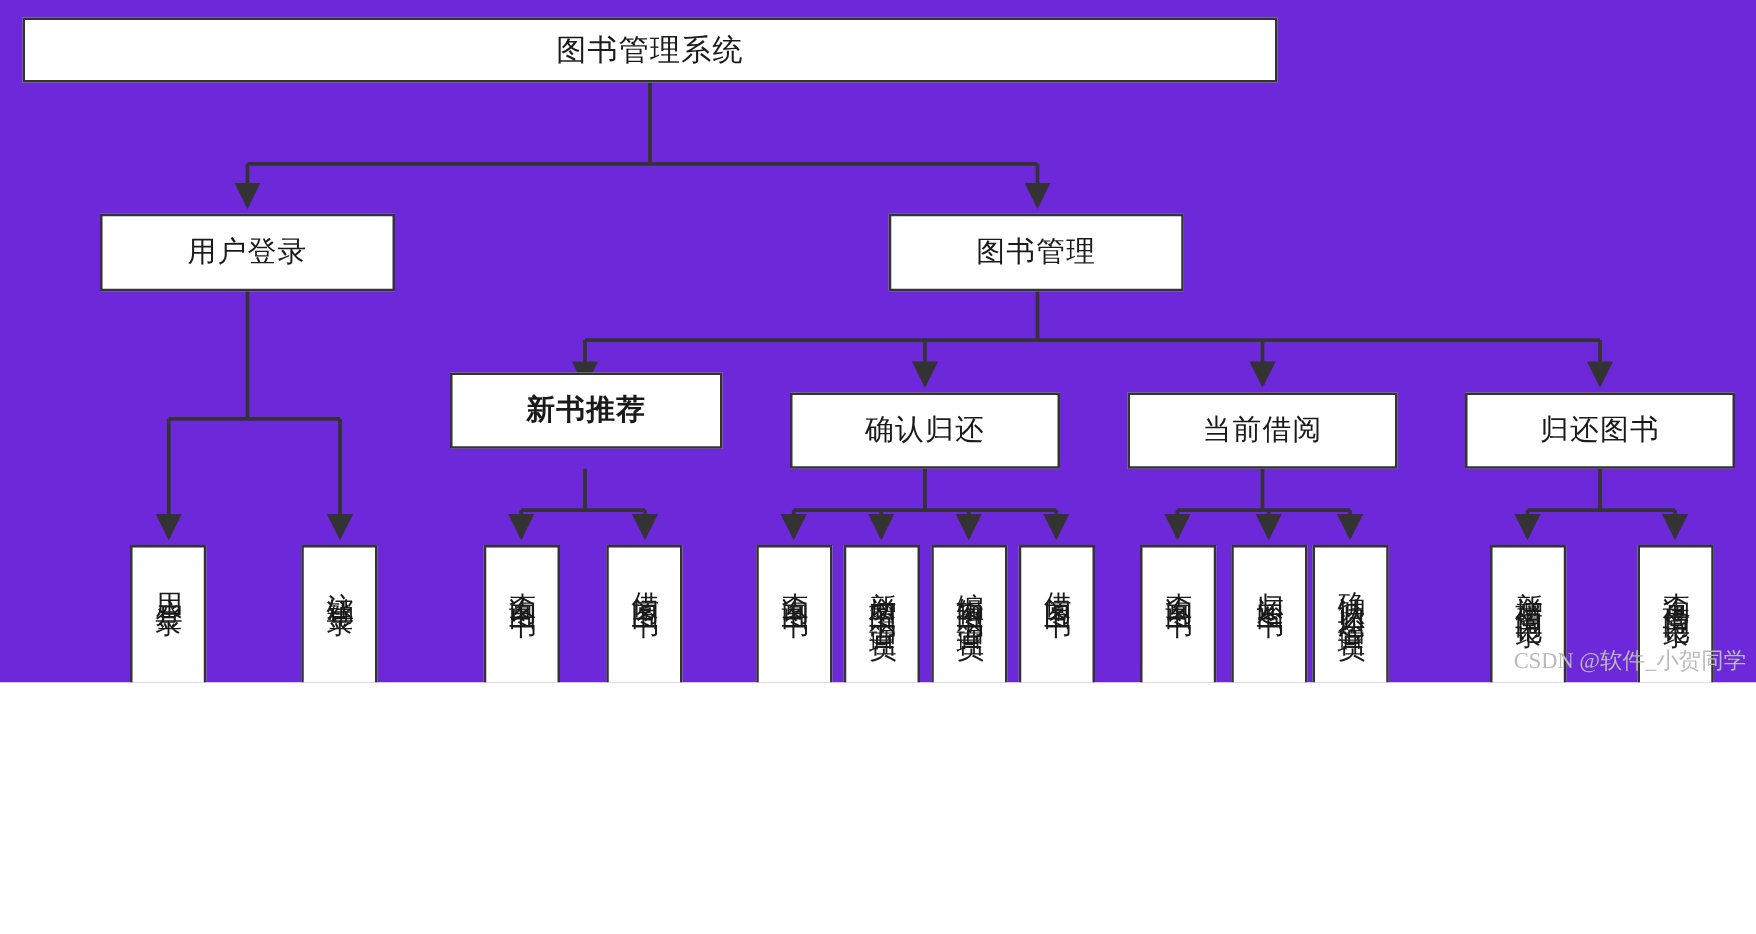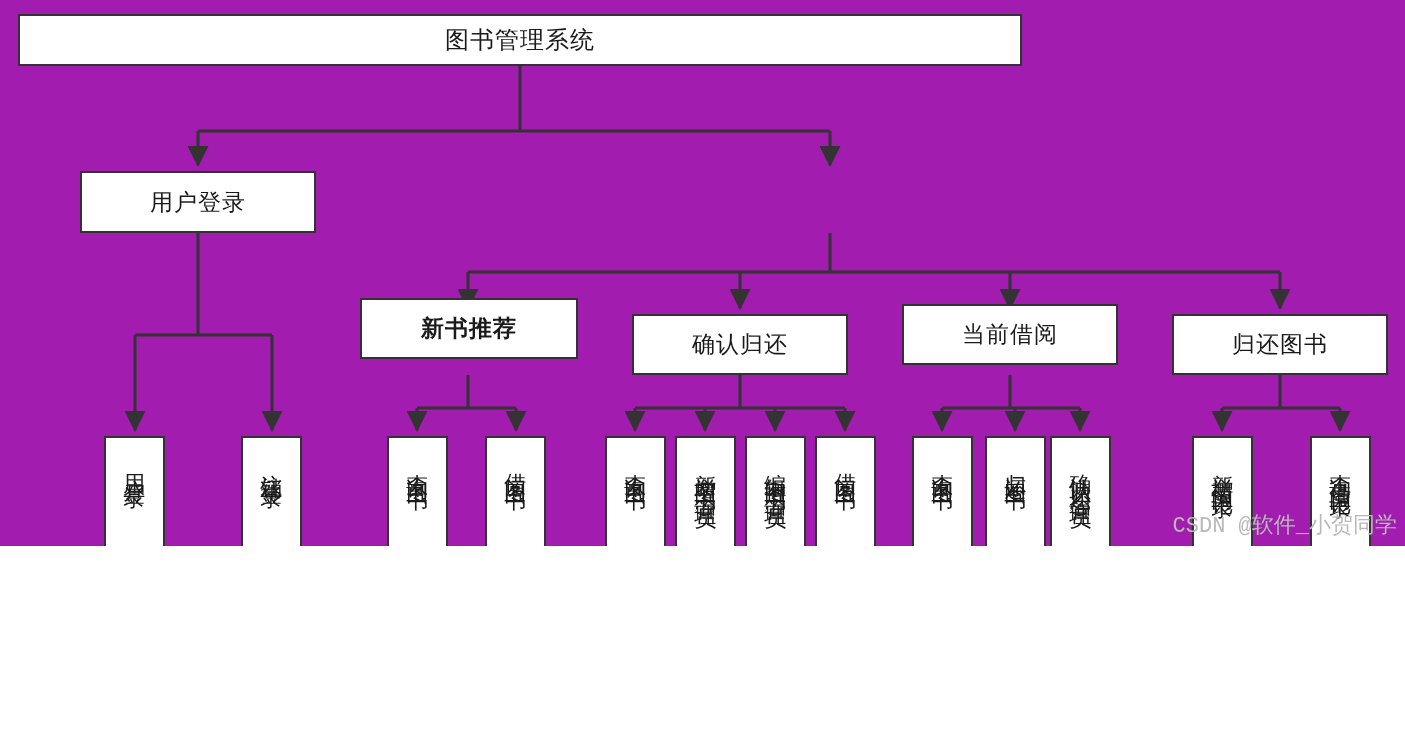--- a/index.html
+++ b/index.html
@@ -8,21 +8,21 @@
     padding: 0;
     background: #ffffff;
   }
   body {
     font-family: "DejaVu Sans", "Liberation Sans", sans-serif;
   }
   #diagram-root {
     position: relative;
     width: 1405px;
     height: 546px;
-    background: #a21caf;
+    background: #6d28d9;
     overflow: hidden;
   }
   #edge-layer {
     position: absolute;
     left: 0;
     top: 0;
     width: 1405px;
     height: 747px;
     pointer-events: none;
   }
@@ -57,25 +57,25 @@
     font-size: 22px;
     writing-mode: vertical-rl;
     text-orientation: upright;
     letter-spacing: 5px;
     white-space: nowrap;
   }
   #watermark {
     position: absolute;
     right: 8px;
     bottom: 6px;
-    font-size: 22px;
+    font-size: 18px;
     color: #b9b9b9;
     z-index: 5;
     white-space: nowrap;
-    font-family: Liberation Mono, monospace;
+    font-family: Liberation Serif, serif;
   }
 </style>
 </head>
 <body>
 
 <div id="diagram-root">
 
   <svg id="edge-layer" viewBox="0 0 1405 747" xmlns="http://www.w3.org/2000/svg">
     <defs>
       <marker id="arrow" viewBox="0 0 10 10" refX="9" refY="5" markerWidth="7" markerHeight="7" orient="auto-start-reverse">
@@ -126,28 +126,31 @@
     </g>
   </svg>
 
   <div class="node root horizontal" style="left: 18px; top: 14px; width: 1004px; height: 52px;">
     <span class="node-label">图书管理系统</span>
   </div>
 
   <div class="node horizontal" style="left: 80px; top: 171px; width: 236px; height: 62px;">
     <span class="node-label">用户登录</span>
   </div>
+  <div class="node horizontal" style="left: 711px; top: 171px; width: 236px; height: 62px;">
+    <span class="node-label">图书管理</span>
+  </div>
 
   <div class="node horizontal" style="left: 360px; top: 298px; width: 218px; height: 61px; font-weight: bold;">
     <span class="node-label">新书推荐</span>
   </div>
   <div class="node horizontal" style="left: 632px; top: 314px; width: 216px; height: 61px;">
     <span class="node-label">确认归还</span>
   </div>
-  <div class="node horizontal" style="left: 902px; top: 304px; width: 216px; height: 61px;">
+  <div class="node horizontal" style="left: 902px; top: 314px; width: 216px; height: 61px;">
     <span class="node-label">当前借阅</span>
   </div>
   <div class="node horizontal" style="left: 1172px; top: 314px; width: 216px; height: 61px;">
     <span class="node-label">归还图书</span>
   </div>
 
   <div class="node vertical" style="left: 104px; top: 436px; width: 61px; height: 299px;">
     <span class="node-label">用户登录</span>
   </div>
   <div class="node vertical" style="left: 241px; top: 436px; width: 61px; height: 299px;">

